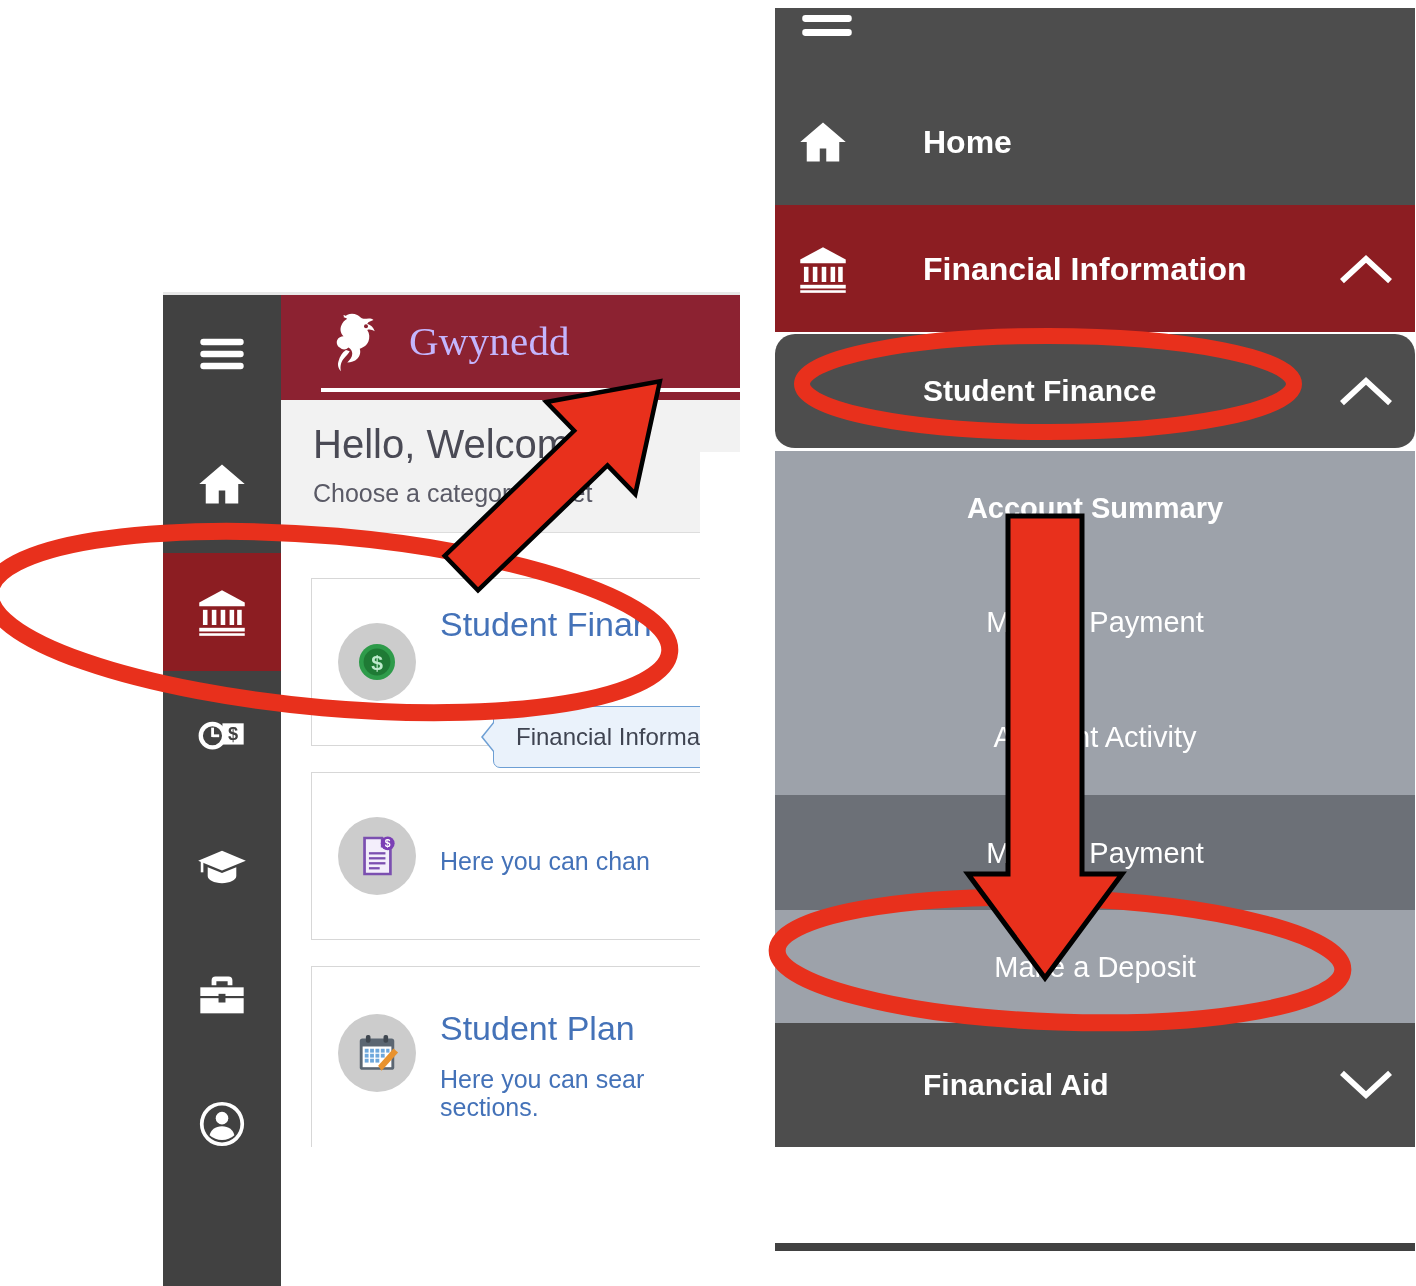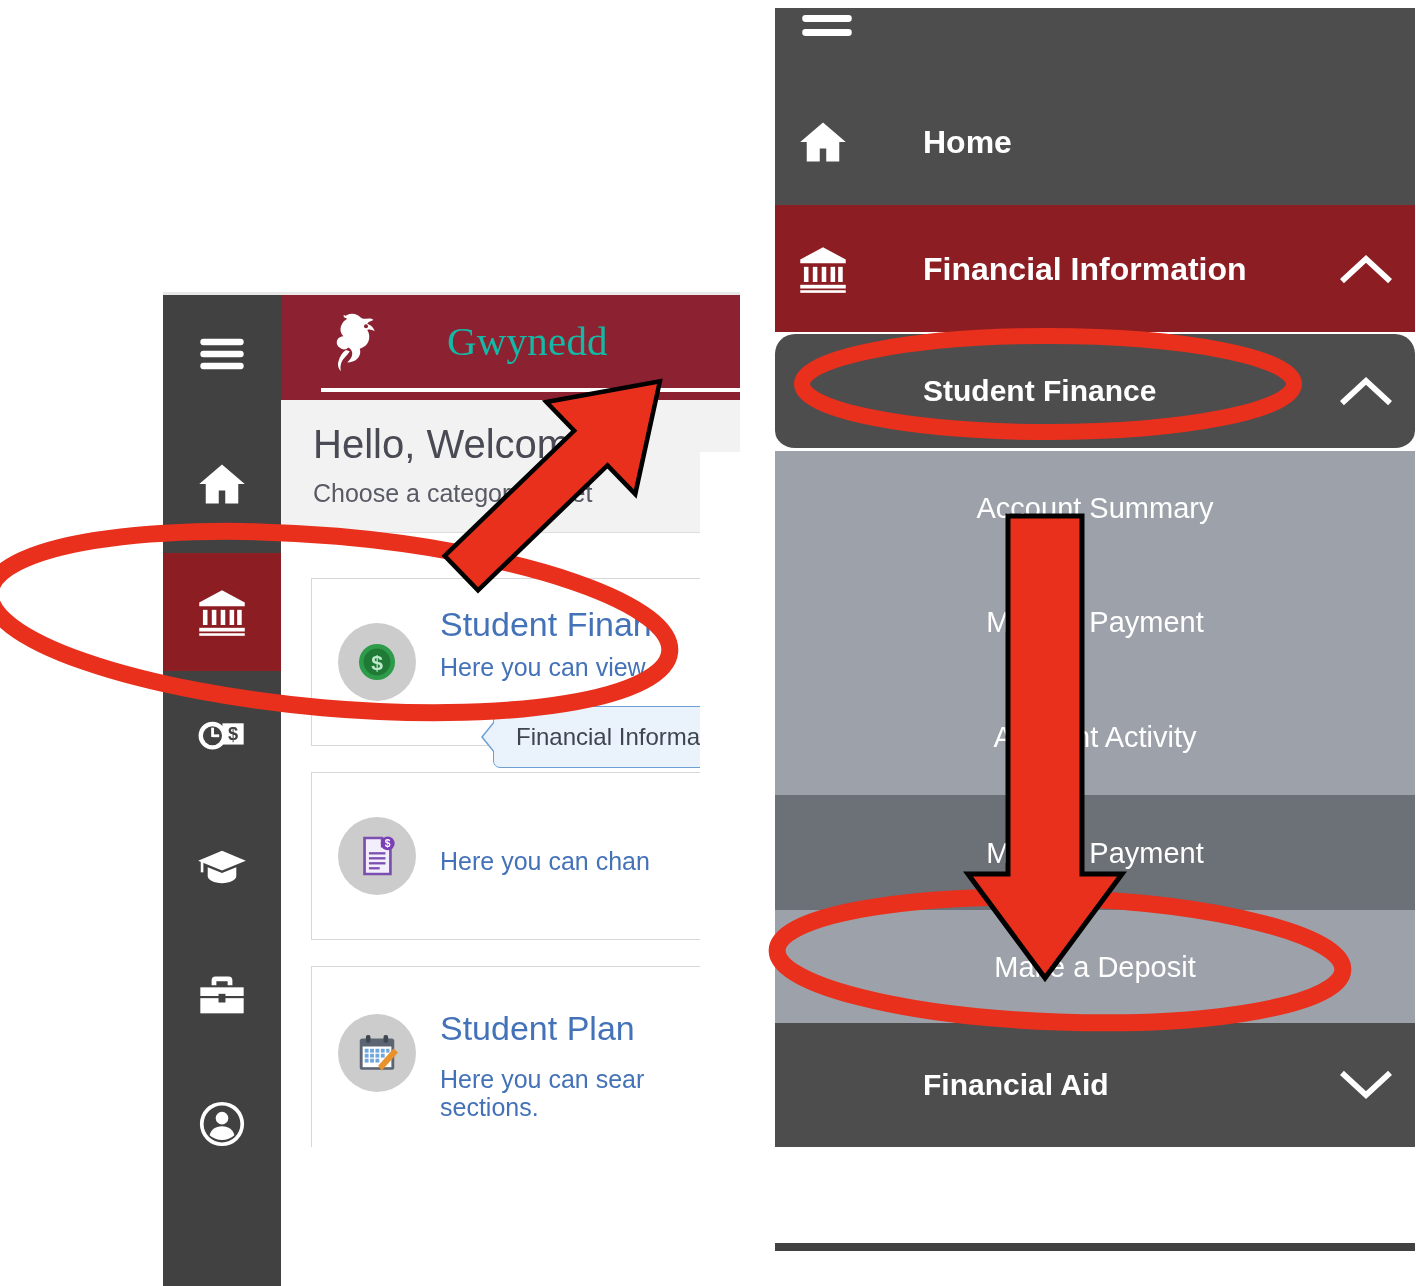--- a/index.html
+++ b/index.html
@@ -15,22 +15,22 @@
   .lp-rail{position:absolute;left:0;top:3px;width:118px;height:991px;background:#414141;}
   .lp-rail-item{position:absolute;left:0;width:118px;height:118px;}
   .lp-rail-item.active{background:#8C1D22;}
   .lp-icon{position:absolute;left:50%;top:50%;transform:translate(-50%,-50%);
            width:52px;height:52px;color:#ffffff;}
   .lp-icon svg{width:100%;height:100%;display:block;fill:#ffffff;}
 
   .lp-header{position:absolute;left:118px;top:3px;width:460px;height:105px;background:#8C2231;}
   .lp-logo{position:absolute;left:40px;top:10px;width:80px;height:80px;}
   .lp-logo svg{width:100%;height:100%;fill:#ffffff;}
-  .lp-brand{position:absolute;left:128px;top:22px;color:#14b8a6;font-size:41px;
-            font-family:"Liberation Serif",serif;letter-spacing:.2px;white-space:nowrap;margin-left:38px;}
+  .lp-brand{position:absolute;left:128px;top:22px;color:#c4b5fd;font-size:41px;
+            font-family:"Liberation Serif",serif;letter-spacing:.2px;white-space:nowrap;}
   .lp-header-rule{position:absolute;left:40px;top:93px;width:420px;height:4px;background:#ffffff;}
 
   .lp-body{position:absolute;left:118px;top:108px;width:460px;height:886px;background:#ffffff;}
   .lp-greetband{position:absolute;left:0;top:0;width:460px;height:132px;background:#f2f2f2;
                 border-bottom:1px solid #dddddd;}
   .lp-greet{position:absolute;left:32px;top:22px;font-size:40px;color:#4a4a55;white-space:nowrap;}
   .lp-sub{position:absolute;left:32px;top:79px;font-size:25px;color:#5a5a66;white-space:nowrap;}
 
   .lp-card{position:absolute;left:30px;width:430px;background:#ffffff;
            border:1px solid #d7d7d7;}
@@ -170,21 +170,20 @@
 
     <div class="lp-card" style="top:178px;height:166px;">
       <span class="lp-card-ic">
         <svg viewBox="0 0 24 24">
             <circle cx="12" cy="12" r="9.4" fill="#2e9b4a"></circle>
             <circle cx="12" cy="12" r="7" fill="#1f7a35"></circle>
             <text x="12" y="16.4" font-size="11" font-family="Liberation Sans,sans-serif" font-weight="bold" fill="#bfeacd" text-anchor="middle">$</text>
           </svg>
       </span>
       <div class="lp-card-title">Student Finan</div>
-      <div class="lp-card-desc">Here you can view</div>
     </div>
 
     <div class="lp-card" style="top:372px;height:166px;">
       <span class="lp-card-ic">
         <svg viewBox="0 0 24 24">
           <path d="M5.5 2.6h9.2l4.3 4.3v14.5H5.5z" fill="#f3eefb" stroke="#7b4fb0" stroke-width="1.4"></path>
           <path d="M14.7 2.6v4.3H19" fill="none" stroke="#7b4fb0" stroke-width="1.4"></path>
           <rect x="7.8" y="10" width="8.6" height="1.2" fill="#7b4fb0"></rect>
           <rect x="7.8" y="12.6" width="8.6" height="1.2" fill="#7b4fb0"></rect>
           <rect x="7.8" y="15.2" width="8.6" height="1.2" fill="#7b4fb0"></rect>
@@ -282,21 +281,21 @@
     <div class="rp-row" style="top:326px;height:117px;background:#4d4d4d;border-bottom:3px solid #ffffff;box-sizing:border-box;border-radius:20px;">
       <span class="rp-label" style="left:148px;top:50%;transform:translateY(-50%);font-size:30px;">Student Finance</span>
       <span class="rp-chev">
         <svg viewBox="0 0 32 20">
             <path d="M3 16 16 4l13 12" fill="none" stroke="#ffffff" stroke-width="3.4" stroke-linecap="square"></path>
           </svg>
       </span>
     </div>
 
     <div class="rp-sub" style="top:443px;height:114px;background:#9da2aa;">
-      <span class="rp-sub-label" style="top:50%;transform:translateY(-50%);">Account Summary</span>
+      <span class="rp-sub-label" style="top:50%;transform:translateY(-50%);font-weight:bold;">Account Summary</span>
     </div>
 
     <div class="rp-sub" style="top:557px;height:114px;background:#9da2aa;">
       <span class="rp-sub-label" style="top:50%;transform:translateY(-50%);">Make a Payment</span>
     </div>
 
     <div class="rp-sub" style="top:671px;height:116px;background:#9da2aa;">
       <span class="rp-sub-label" style="top:50%;transform:translateY(-50%);">Account Activity</span>
     </div>
 

